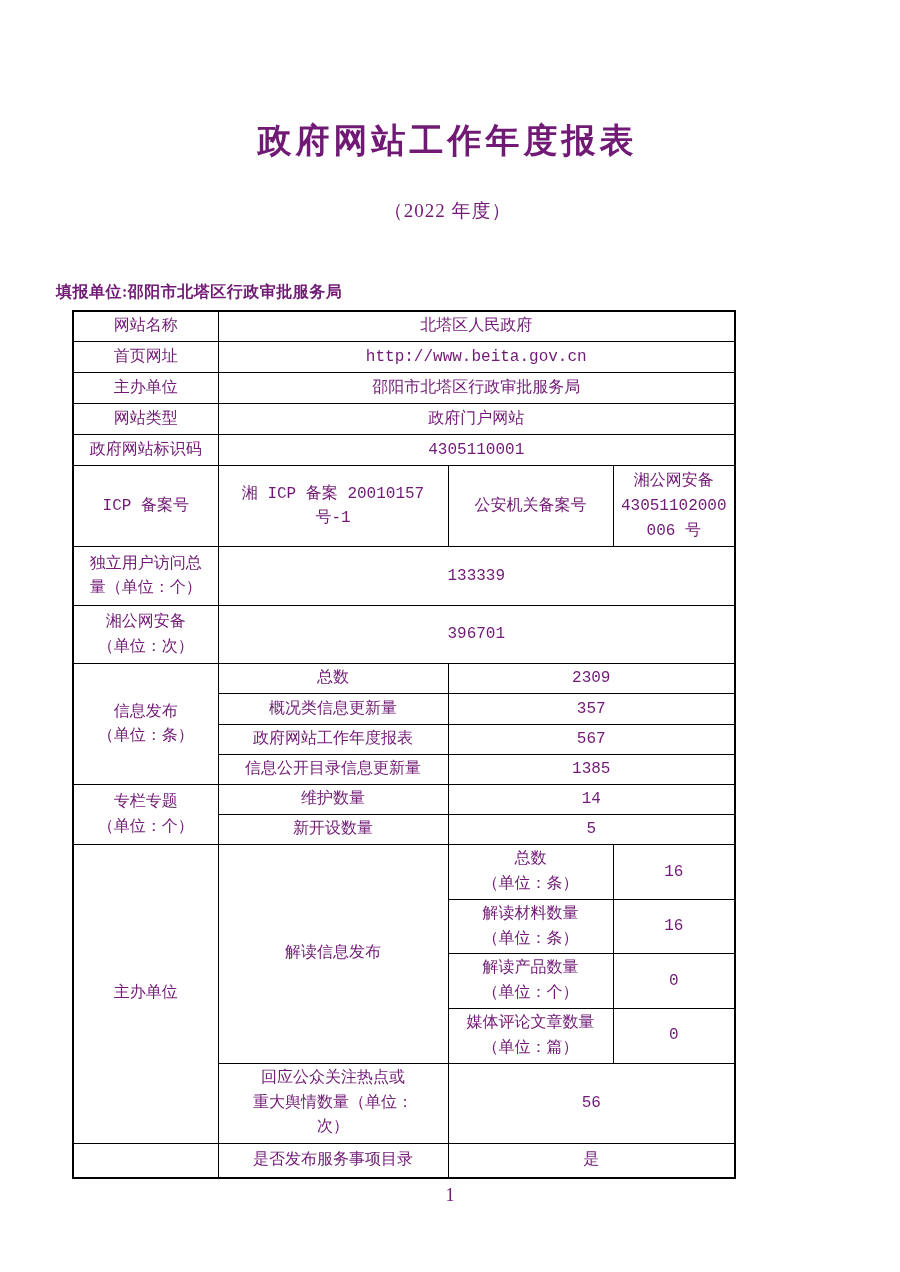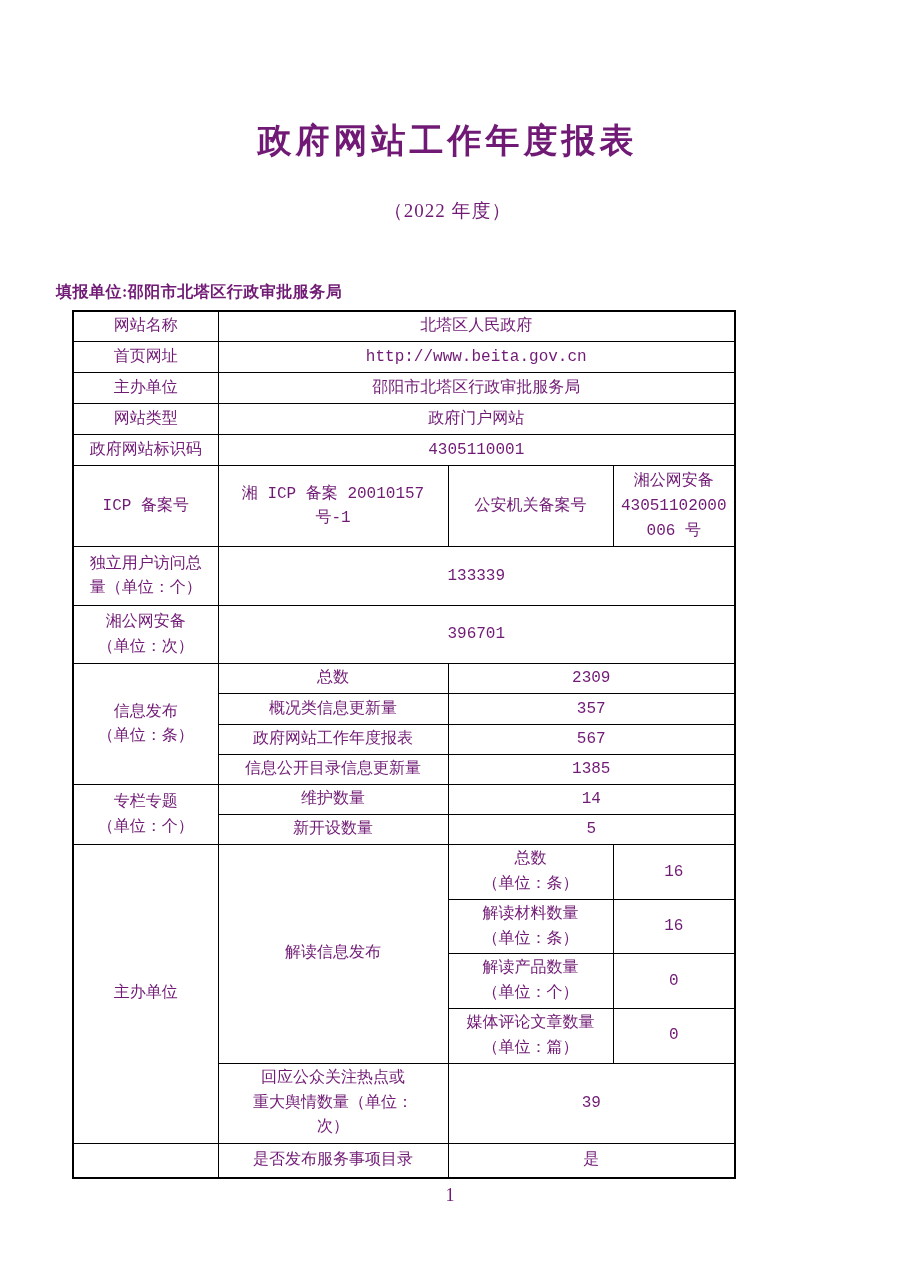--- a/index.html
+++ b/index.html
@@ -167,21 +167,21 @@
       </tr>
       <tr style="height:52px">
         <td>媒体评论文章数量
 （单位：篇）</td>
         <td>0</td>
       </tr>
       <tr style="height:80px">
         <td>回应公众关注热点或
 重大舆情数量（单位：
 次）</td>
-        <td colspan="2">39</td>
+        <td colspan="2">56</td>
       </tr>
       <tr style="height:35px">
         <td></td>
         <td>是否发布服务事项目录</td>
         <td colspan="2">是</td>
       </tr>
     </tbody>
   </table>
 
   <div class="page-number">1</div>

